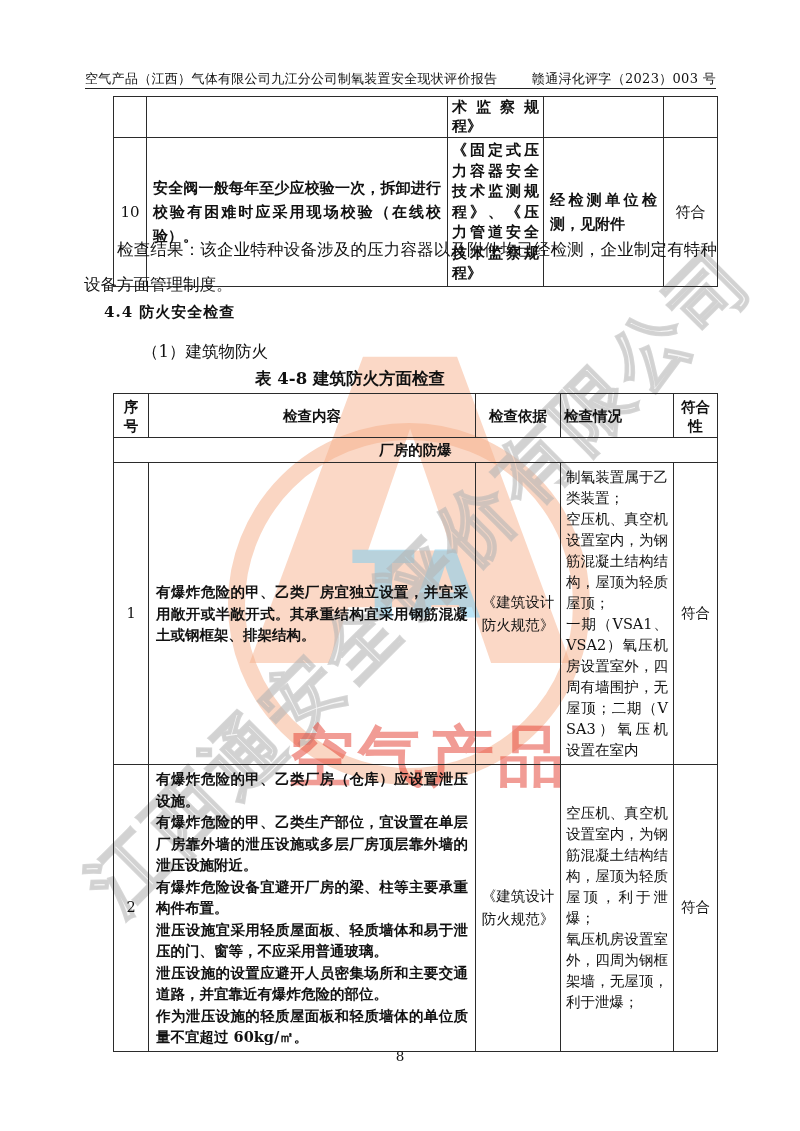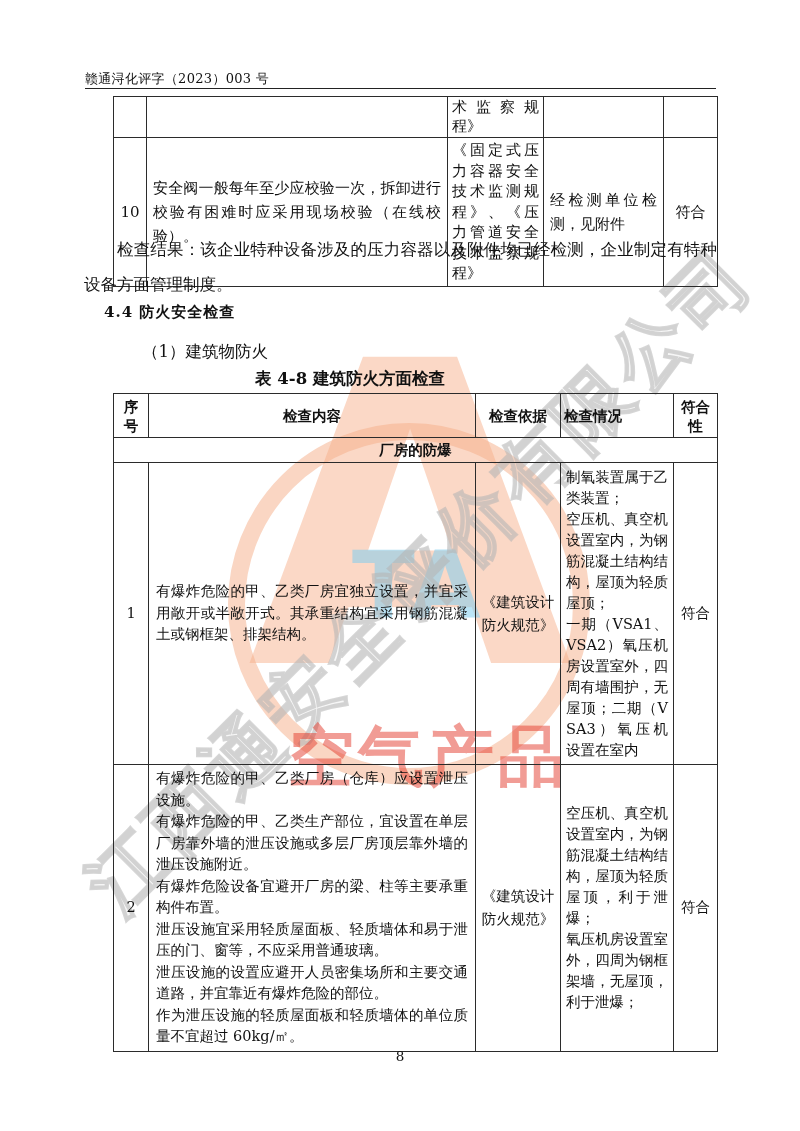--- a/index.html
+++ b/index.html
@@ -65,21 +65,21 @@
     background:transparent;
   }
   .doc-table td {
     border:1.6px solid #2b2b2b;
     padding:2px 6px;
     vertical-align:middle;
     font-size:14.5px; line-height:21px;
     word-break:break-all;
   }
   .t-center { text-align:center; }
-  .t-just   { text-align:justify; text-justify:inter-character; }
+  .t-just   { text-align:justify; text-justify:inter-character;font-weight:bold; }
   .pre      { white-space:pre-line; }
   .v-top    { vertical-align:top;margin-top:23px; }
 
   .top-table { position:absolute; left:113px; top:96px; width:604px; }
   .top-table td { font-size:15px; line-height:24px; }
   .top-table .carry td { height:23px; line-height:19px; padding:1px 4px; }
   .top-table .r10 td { height:102px; }
   .top-table .basis-cell { line-height:20.5px; padding:2px 4px; }
 
   .result-para {
@@ -124,20 +124,21 @@
     <div class="wm-ring"></div>
     <div class="wm-a">A</div>
     <div class="wm-ta">TA</div>
     <div class="wm-diag">江西通安全评价有限公司</div>
     <div class="wm-red">空气产品</div>
   </div>
 
   <div class="content">
 
     <div class="hdr">
+      <span>空气产品（江西）气体有限公司九江分公司制氧装置安全现状评价报告</span>
       <span>赣通浔化评字（2023）003 号</span>
     </div>
     <div class="hdr-rule"></div>
 
     <table class="doc-table top-table">
       <colgroup>
         <col style="width:33px">
           <col style="width:301px">
           <col style="width:96px">
           <col style="width:120px">

